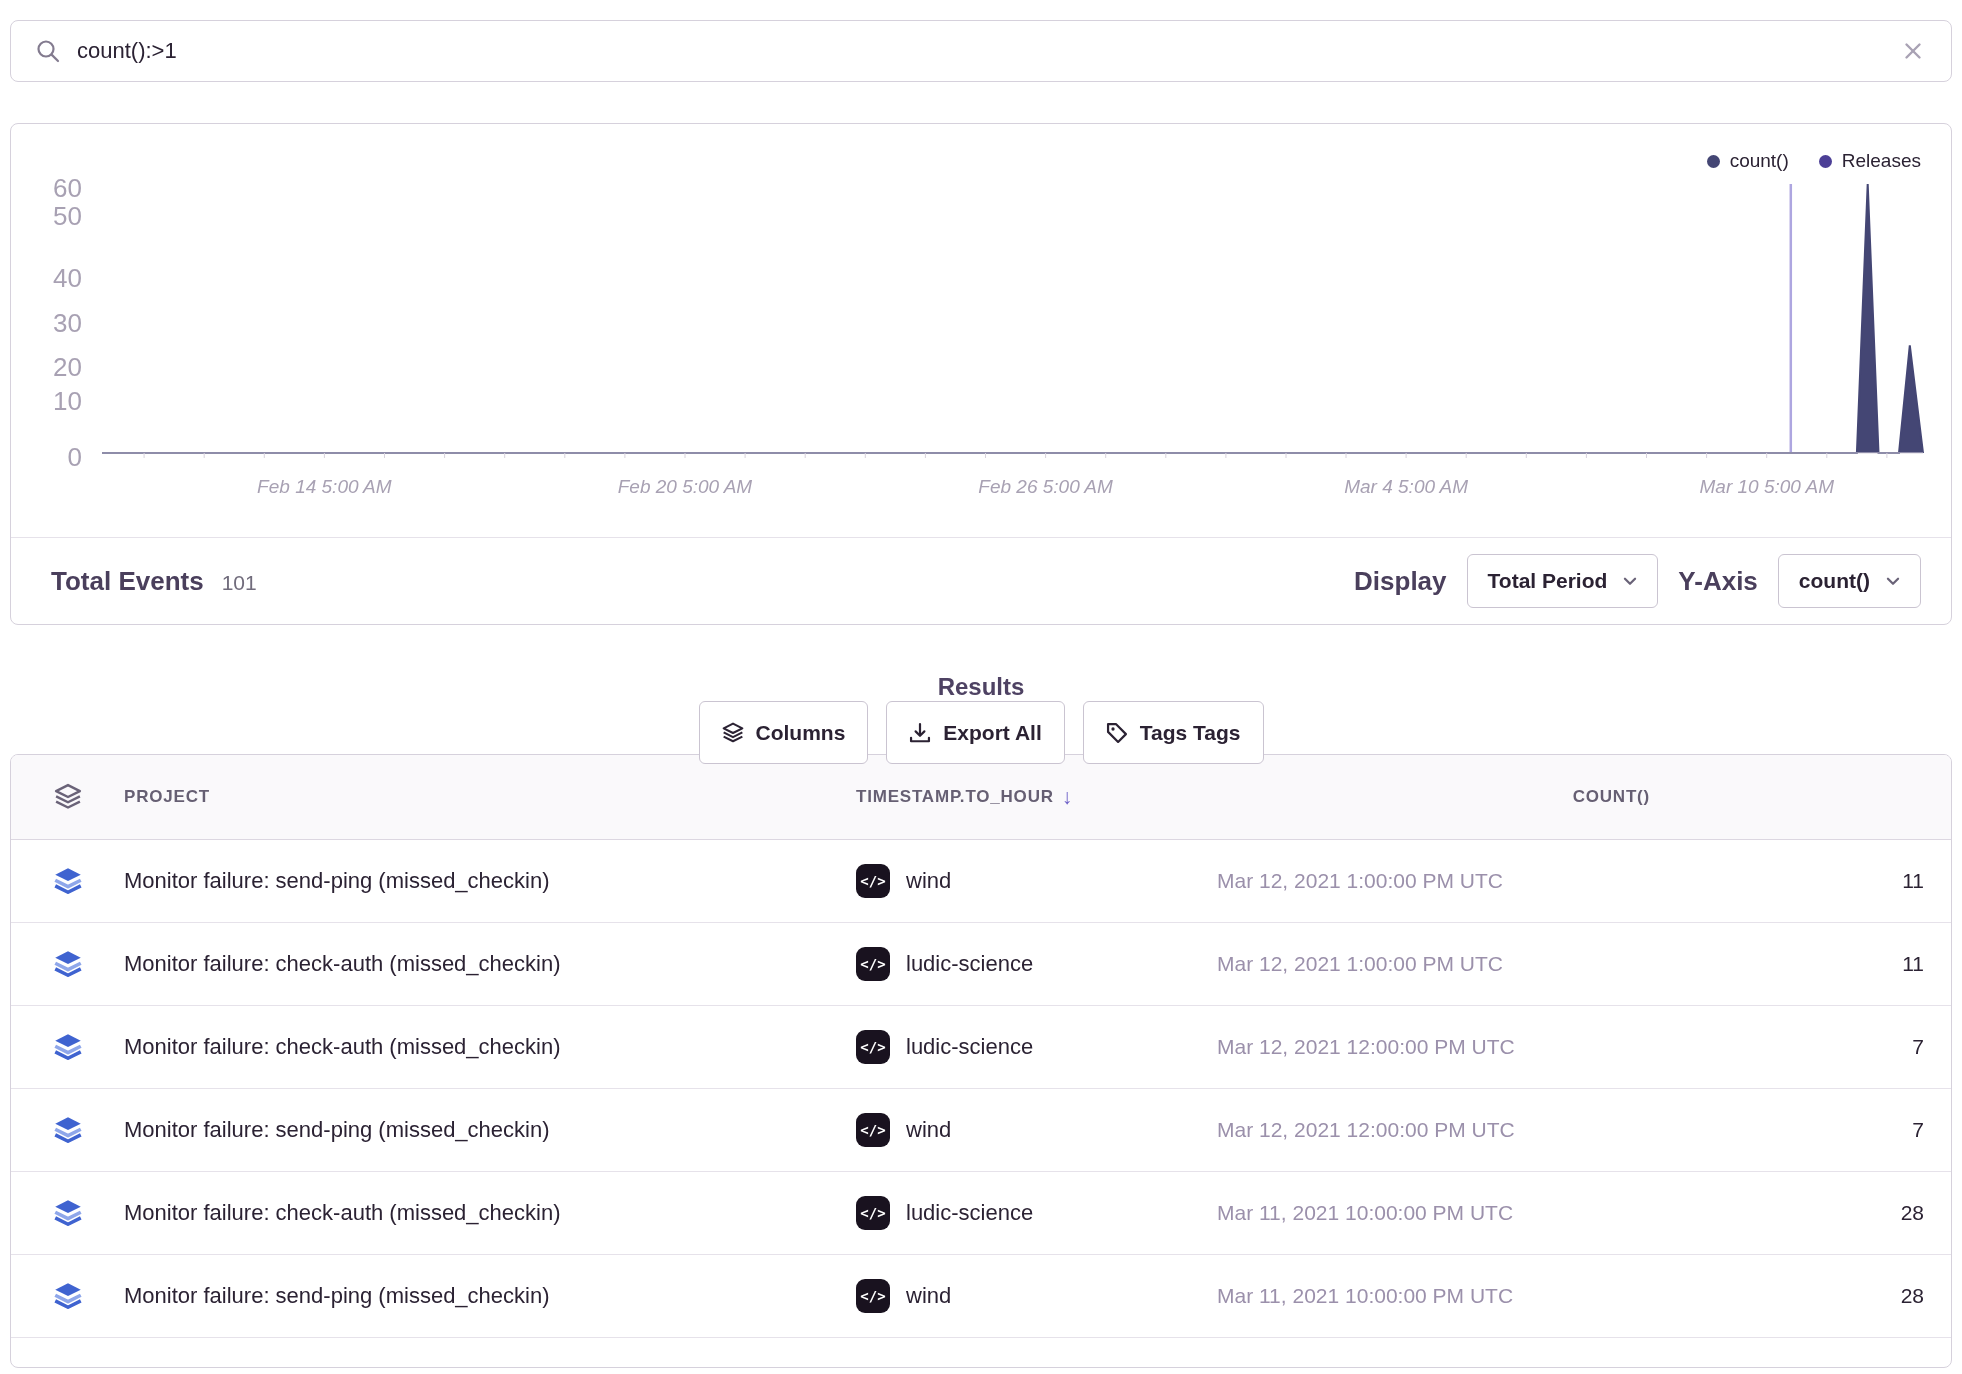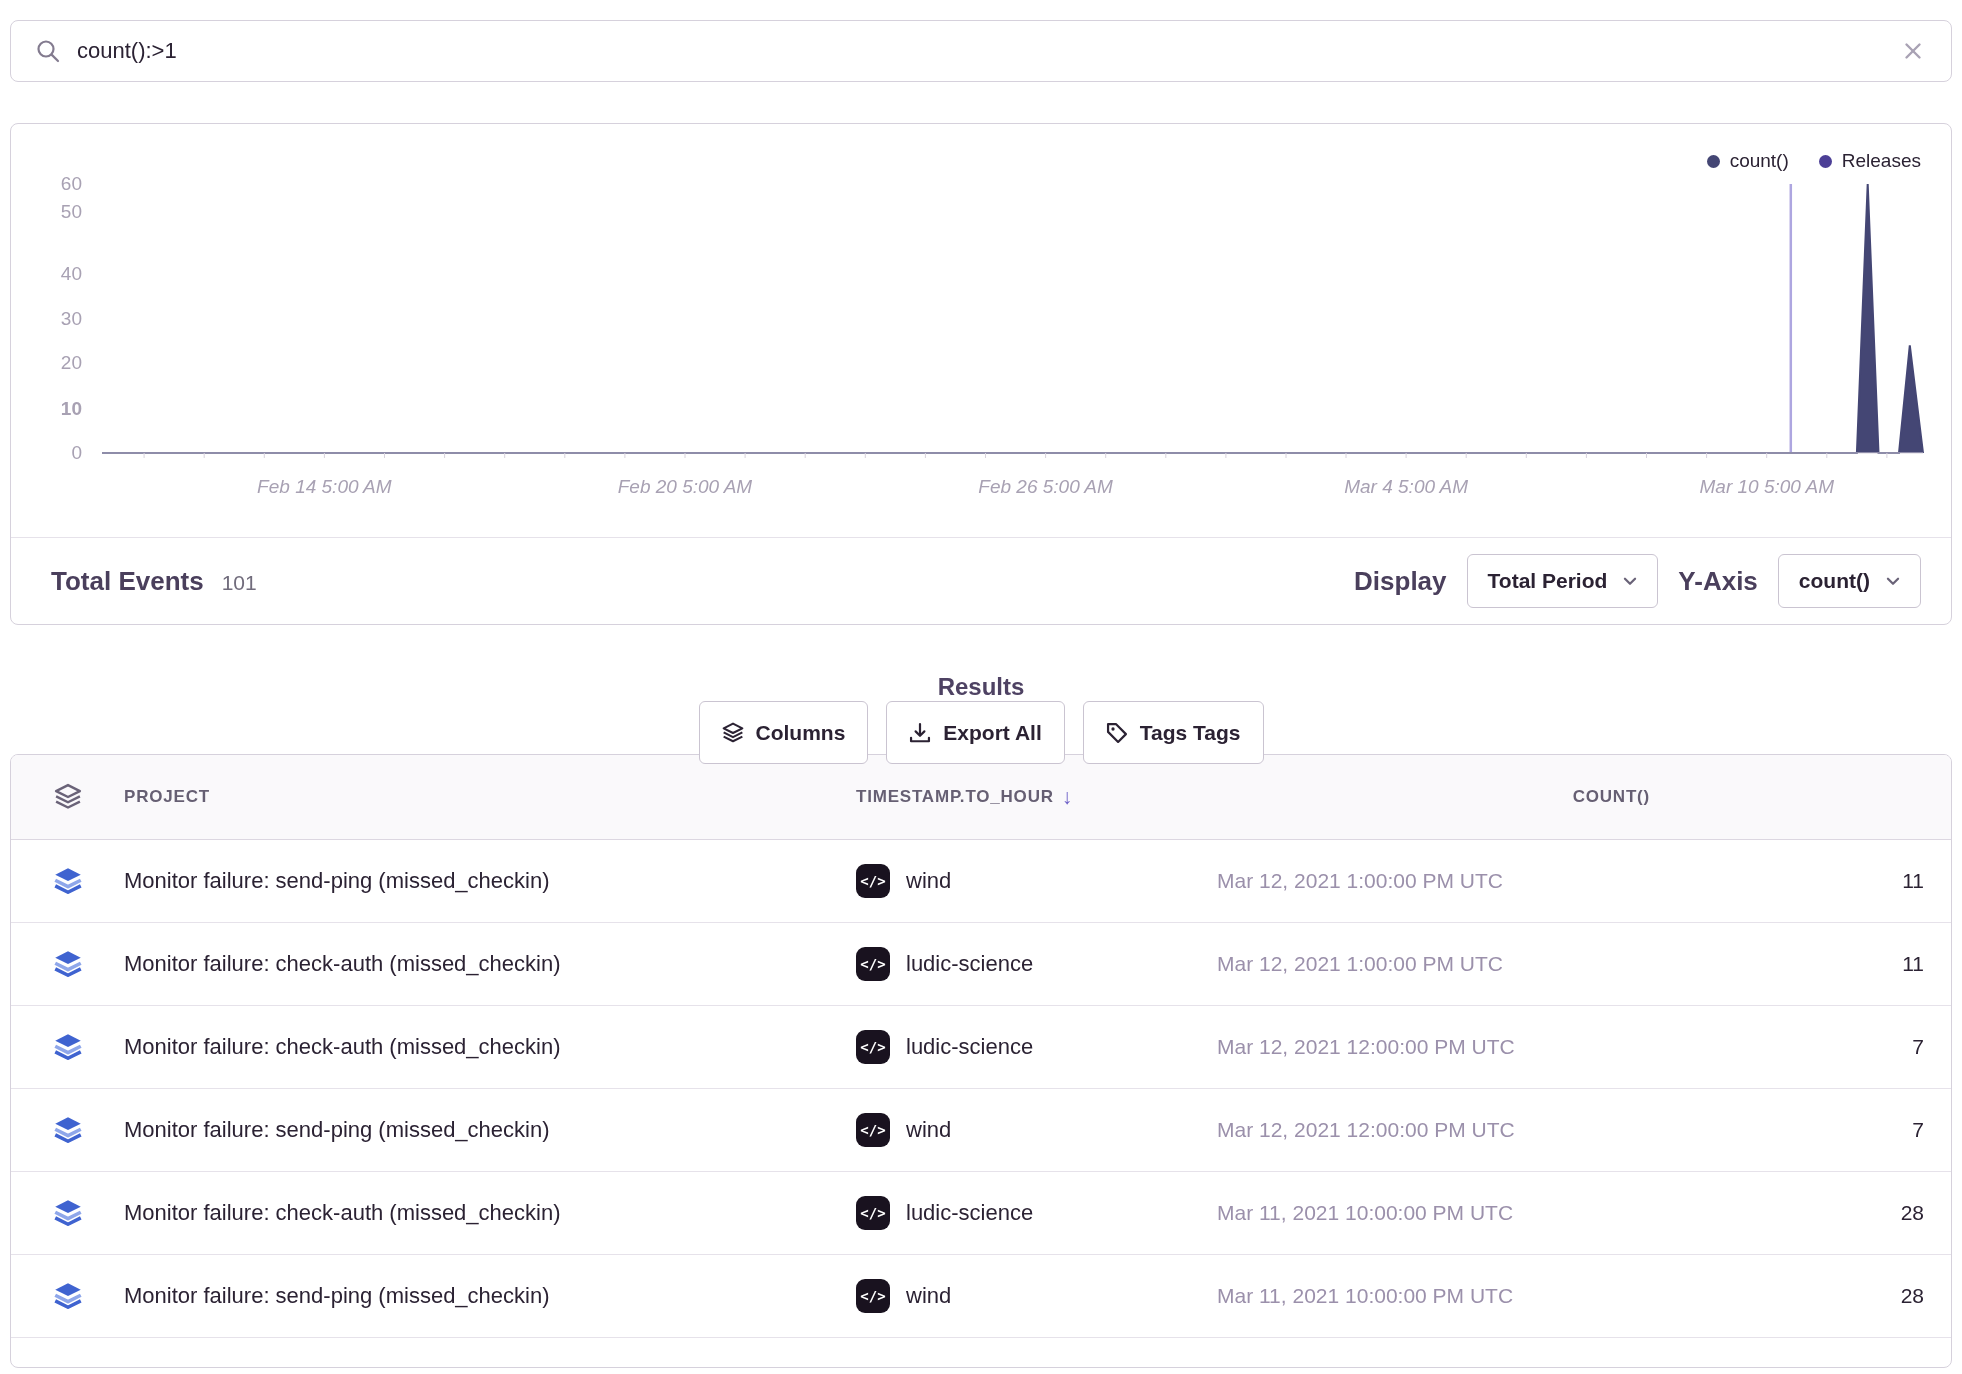--- a/index.html
+++ b/index.html
@@ -17,21 +17,21 @@
 
   
   .chart-panel { margin:41px 10px 0; height:502px; border:1px solid #d6d1dc; border-radius:8px;
     position:relative; background:#fff; }
   .legend { position:absolute; top:26px; right:30px; display:flex; gap:30px; z-index:2; }
   .legend-item { display:flex; align-items:center; gap:10px; font-size:19px; color:#2b2233; cursor:pointer; }
   .dot { width:13px; height:13px; border-radius:50%; display:inline-block; background:#444674; }
 
   .plot { position:absolute; left:91px; top:60px; right:28px; height:269px; overflow:visible; }
   .y-labels { position:absolute; left:0; top:60px; width:81px; height:269px; }
-  .ytick { position:absolute; right:10px; font-size:19px; color:#a8a1b3; text-align:right; width:60px; }
+  .ytick { position:absolute; right:10px; font-size:26px; color:#a8a1b3; text-align:right; width:60px; }
   .x-labels { position:absolute; left:91px; right:28px; top:350px; height:26px;font-style:italic; }
   .xtick { position:absolute; top:0; width:220px; text-align:center; font-size:19px; color:#a8a1b3; line-height:26px; }
 
   .chart-footer { position:absolute; left:0; right:0; top:413px; bottom:0; border-top:1px solid #e6e2ea;
     display:flex; align-items:center; justify-content:space-between; padding:0 30px 0 40px; }
   .cf-left { display:flex; align-items:baseline; gap:18px; }
   .cf-title { font-size:26px; font-weight:700; color:#4a3f5c; }
   .cf-value { font-size:21px; color:#716c7c; }
   .cf-right { display:flex; align-items:center; gap:20px; }
   .dropdown { height:54px; border:1px solid #cac4d1; border-radius:6px; background:#fff;
@@ -94,21 +94,21 @@
         <span>count()</span>
       </div>
       <div class="legend-item">
         <span class="dot" style="background: rgb(76, 63, 150);"></span>
         <span>Releases</span>
       </div>
     </div>
 
     <div class="y-labels">
         <div class="ytick" style="top: 258px;">0</div>
-        <div class="ytick" style="top: 214px; font-weight: bold;">10</div>
+        <div class="ytick" style="top: 202px;">10</div>
         <div class="ytick" style="top: 168.333px;">20</div>
         <div class="ytick" style="top: 123.5px;">30</div>
         <div class="ytick" style="top: 78.6667px;">40</div>
         <div class="ytick" style="top: 17px;">50</div>
         <div class="ytick" style="top: -11px;">60</div>
       </div>
     <div class="plot">
         <svg width="1821" height="283" style="overflow:visible;display:block;">
           <line x1="1688.8" x2="1688.8" y1="0" y2="269" stroke="#6C5FC7" stroke-width="2.5" opacity="0.55"></line>
           <path d="M 0.0 269.0 L 1754.9 269.0 L 1765.7 0.0 L 1776.5 269.0 L 1797.0 269.0 L 1807.8 161.4 L 1821.0 269.0 L 1821 269 L 0 269 Z" fill="#444674"></path>

